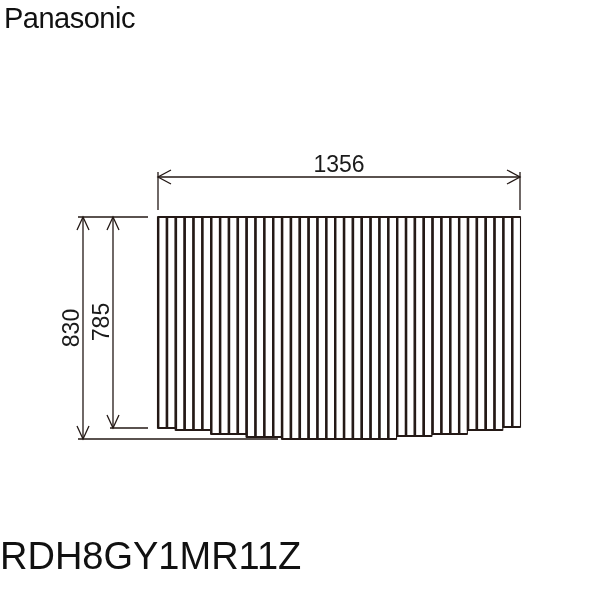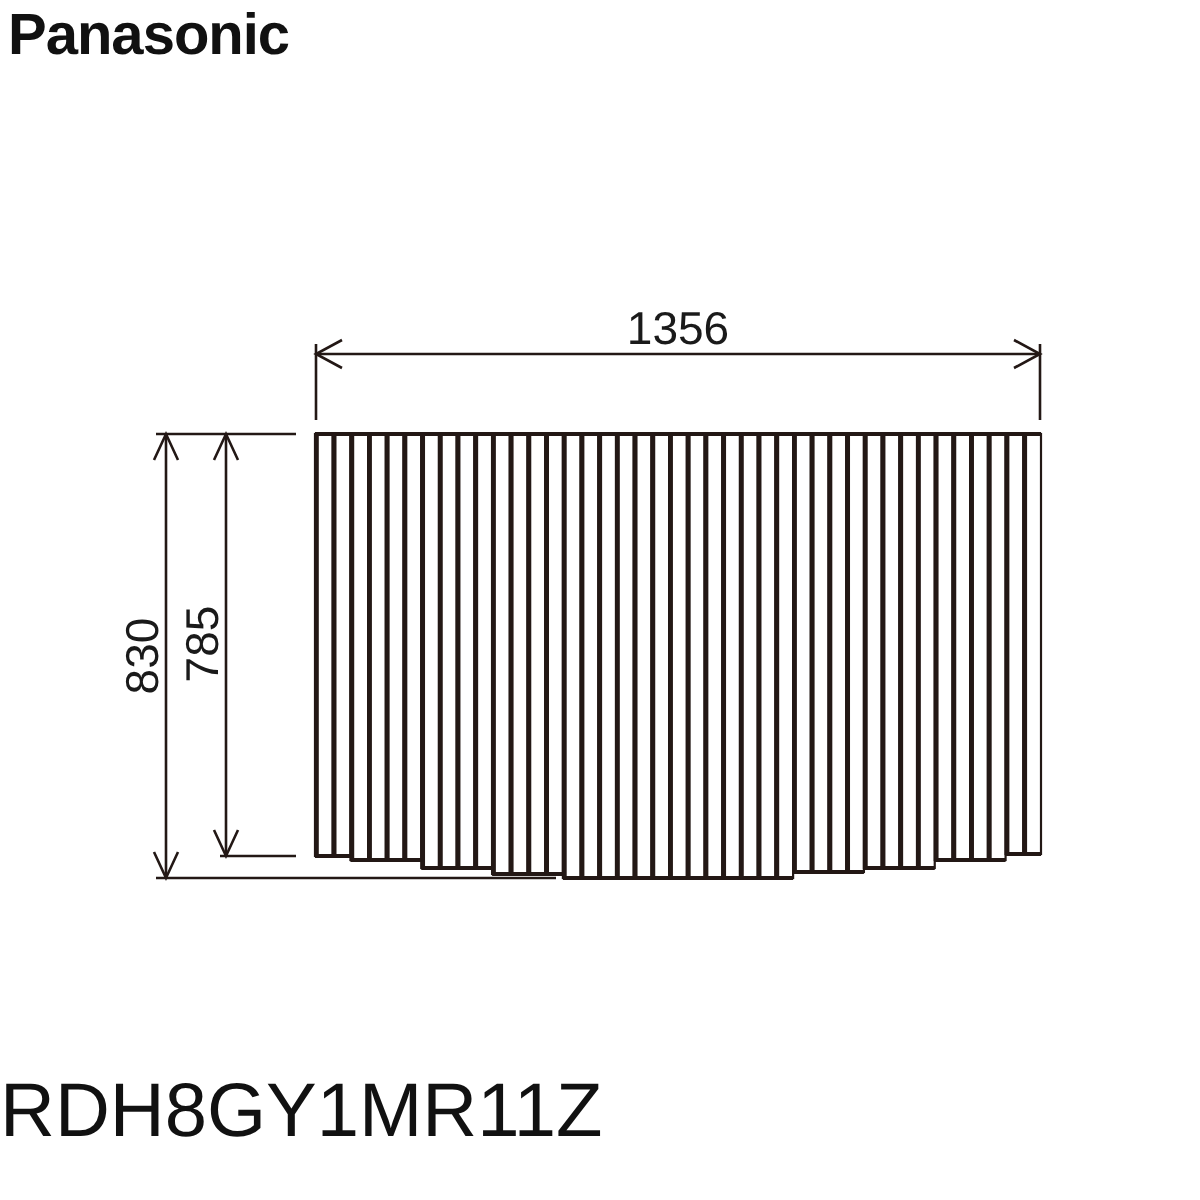--- a/index.html
+++ b/index.html
@@ -1,17 +1,17 @@
 <!DOCTYPE html>
 <html><head>
 <meta charset="utf-8">
 <style>
   html, body { margin: 0; padding: 0; background: #ffffff; }
   body { width: 600px; height: 600px; position: relative; overflow: hidden; font-family: "Liberation Sans", sans-serif; }
-  .brand { position: absolute; left: 4px; top: 0px; font-family: "Liberation Sans", sans-serif; font-weight: bold; font-size: 29px; letter-spacing: -0.5px; color: #111111; line-height: 36px; }
+  .brand { position: absolute; left: 4px; top: 0px; font-family: "Liberation Sans", sans-serif; font-weight: normal; font-size: 29px; letter-spacing: -0.5px; color: #111111; line-height: 36px; }
   .drawing { position: absolute; left: 0; top: 0; width: 600px; height: 600px; }
   .model { position: absolute; left: 0; top: 535px; width: 600px; text-align: left; font-family: "Liberation Sans", sans-serif; font-size: 38px; color: #111111; letter-spacing: 0px; }
   .dim-text { font-family: "Liberation Sans", sans-serif; fill: #1a1a1a; }
 </style>
 </head>
 <body>
 
 <div class="brand">Panasonic</div>
 
 <svg class="drawing" viewBox="0 0 600 600" width="600" height="600" xmlns="http://www.w3.org/2000/svg">

